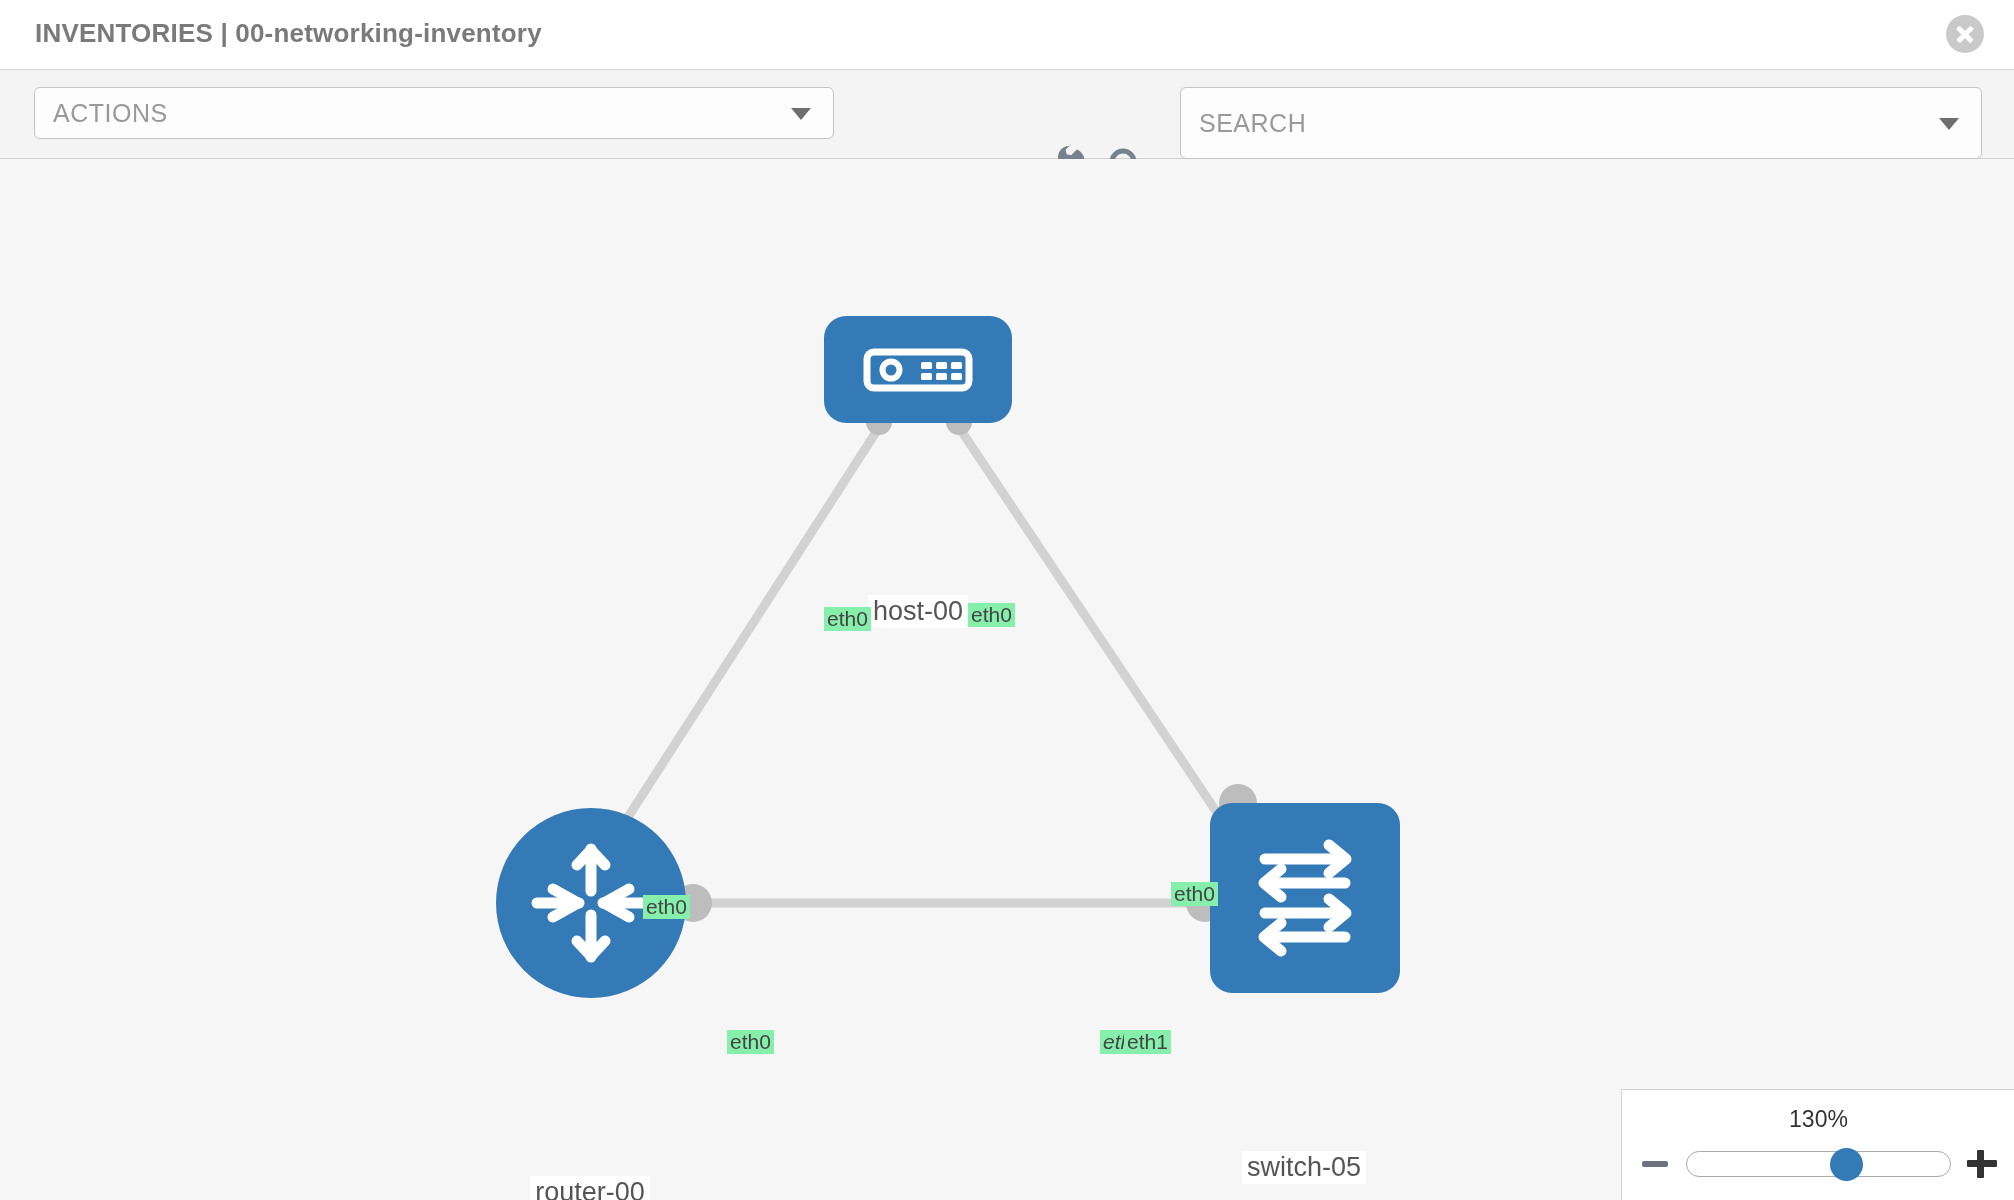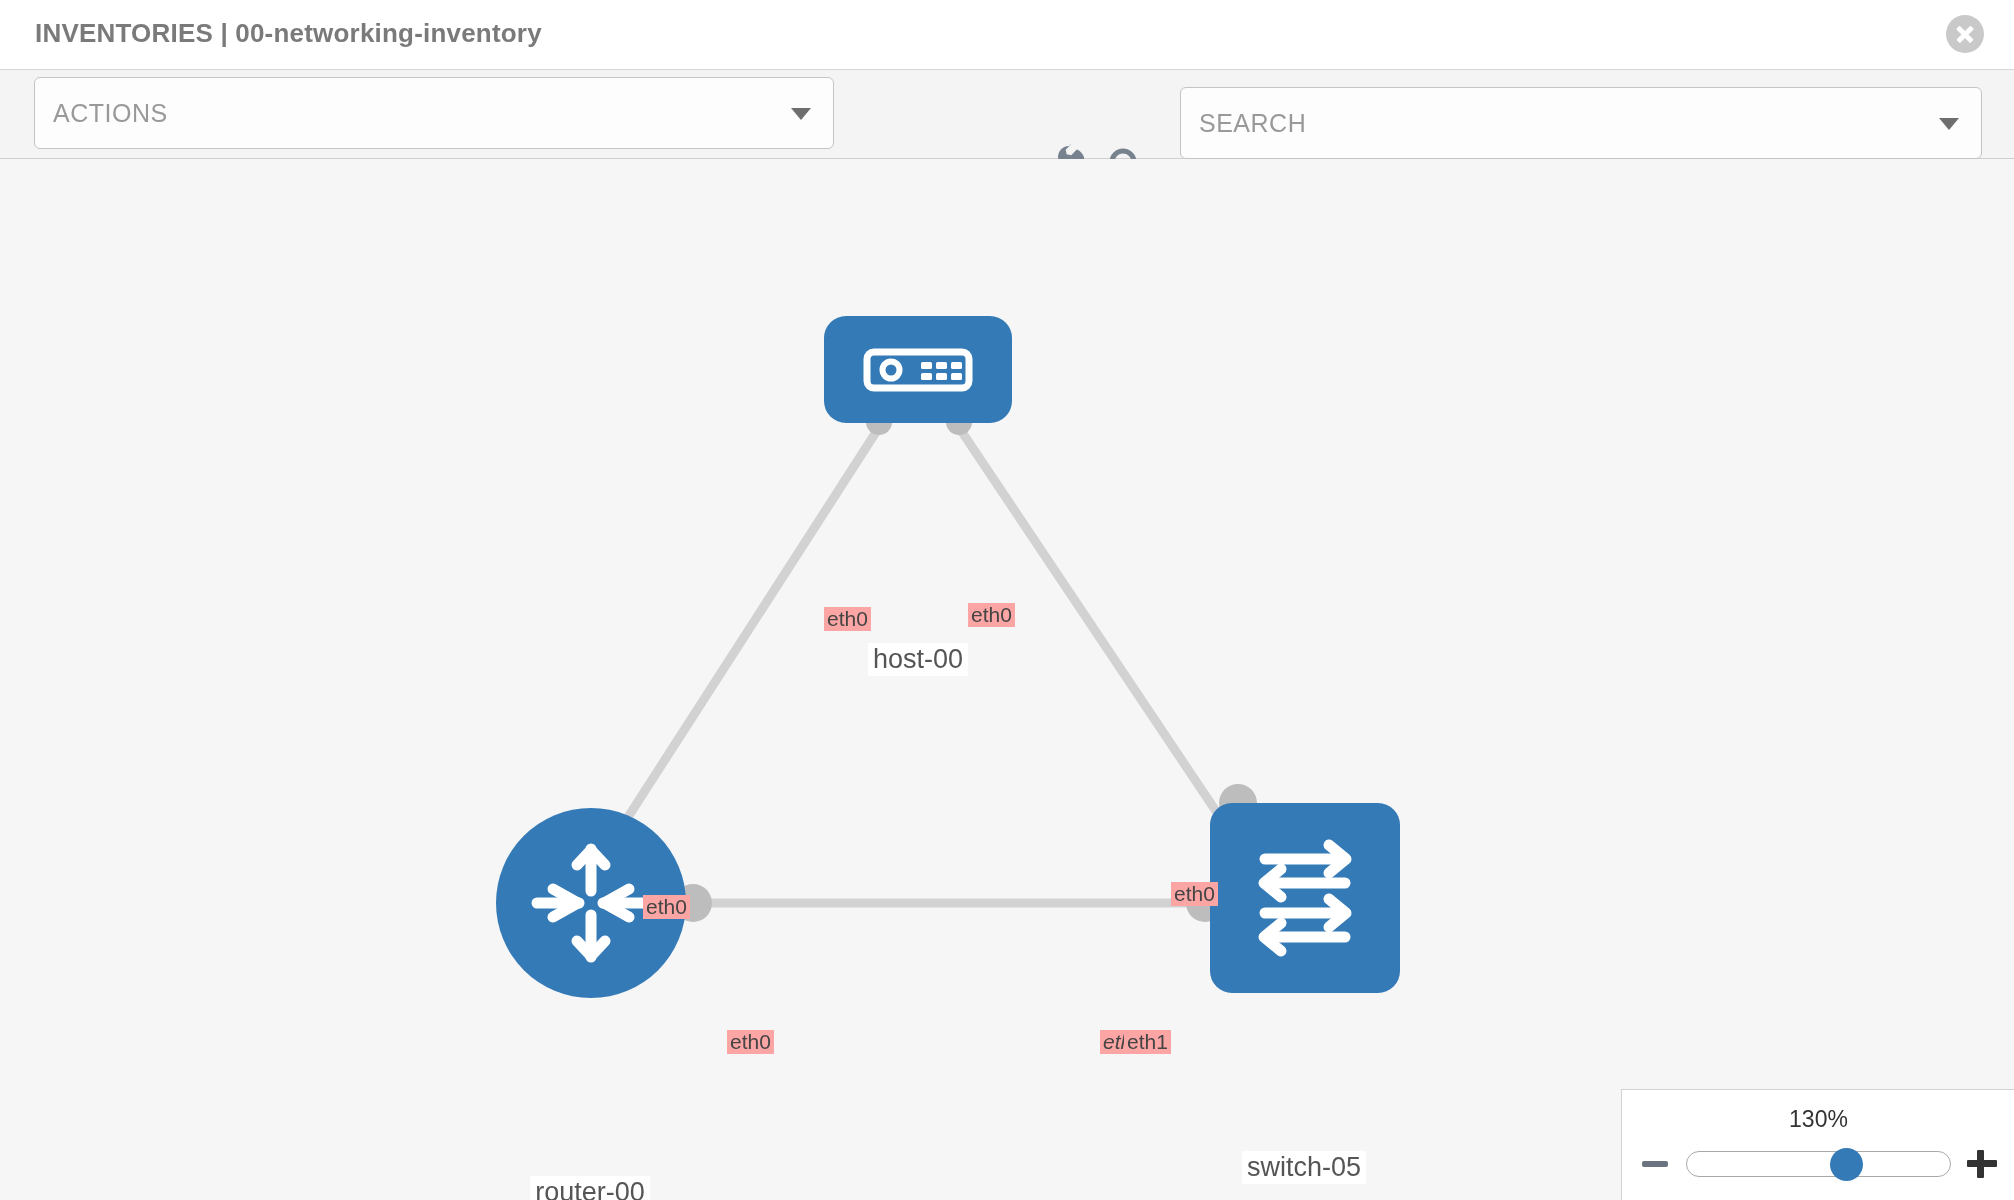--- a/index.html
+++ b/index.html
@@ -46,21 +46,21 @@
   .select-box .sel-label {
     font-size: 25px; color: #999999; padding-left: 18px;
     letter-spacing: 0.5px; white-space: nowrap;
   }
   .caret {
     position: absolute; right: 22px; top: 50%; margin-top: -5px;
     width: 0; height: 0;
     border-left: 10px solid transparent; border-right: 10px solid transparent;
     border-top: 12px solid #6e6e6e;
   }
-  #actions-select { left: 34px; top: 7px; width: 800px; height: 72px; }
+  #actions-select { left: 34px; top: 17px; width: 800px; height: 52px; }
   #search-select  { left: 1180px; top: 17px; width: 802px; height: 72px; }
 
   .tool-icon {
     position: absolute; width: 46px; height: 46px; cursor: pointer;
     color: #78828e;
   }
   #wrench-icon { left: 1038px; top: 72px; }
   #key-icon    { left: 1108px; top: 72px; }
 
   
@@ -88,37 +88,37 @@
   }
   .port-sm {
     position: absolute; width: 26px; height: 26px;
     border-radius: 50%; background: #bdbdbd;
   }
 
   
   #node-host .node-shape {
     left: 824px; top: 157px; width: 188px; height: 107px; border-radius: 22px;
   }
-  #node-host .node-label { left: 918px; top: 436px; margin-top: 48px; }
+  #node-host .node-label { left: 918px; top: 436px; }
 
   
   #node-router .node-shape {
     left: 496px; top: 649px; width: 190px; height: 190px; border-radius: 50%;
   }
   #node-router .node-label { left: 590px; top: 1017px; }
 
   
   #node-switch .node-shape {
     left: 1210px; top: 644px; width: 190px; height: 190px; border-radius: 22px;
   }
   #node-switch .node-label { left: 1304px; top: 992px; }
 
   .edge-label {
     position: absolute; font-size: 21px; color: #444444;
-    background: #fca5a5; padding: 0px 3px; white-space: nowrap; text-align: right;
+    background: #86efac; padding: 0px 3px; white-space: nowrap; text-align: right;
   }
 
   
   .zoom-panel {
     position: absolute; left: 1621px; top: 1080px;
     width: 393px; height: 155px; background: #ffffff;
     border-top: 1px solid #d3d3d3; border-left: 1px solid #d3d3d3; margin-top: 9px;
   }
   .zoom-pct {
     position: absolute; top: 16px; left: 0; width: 393px; text-align: center;

